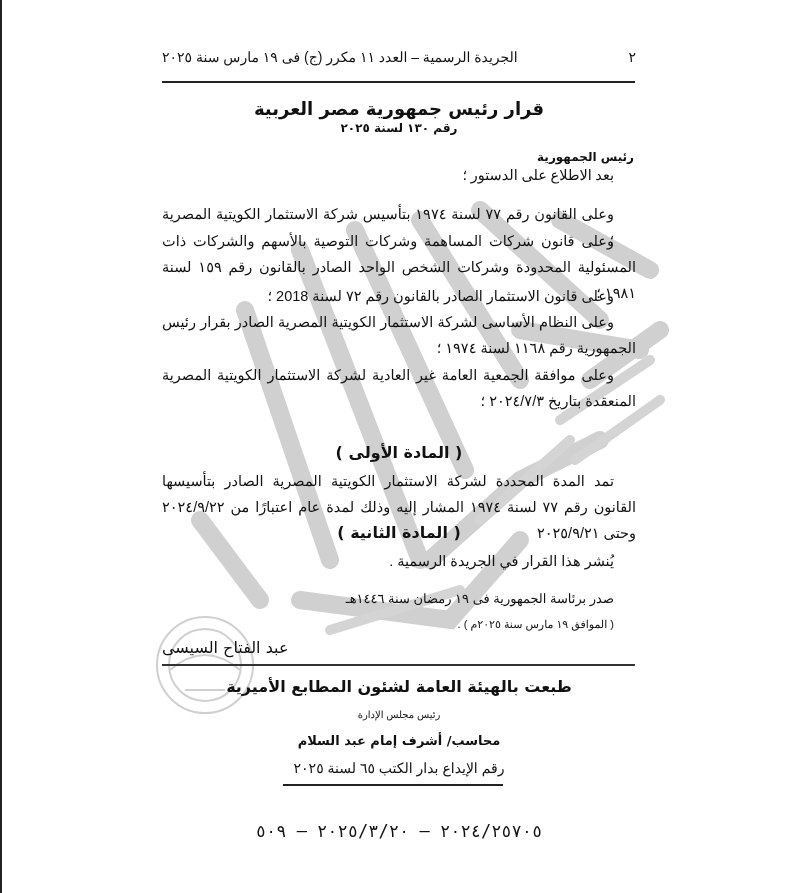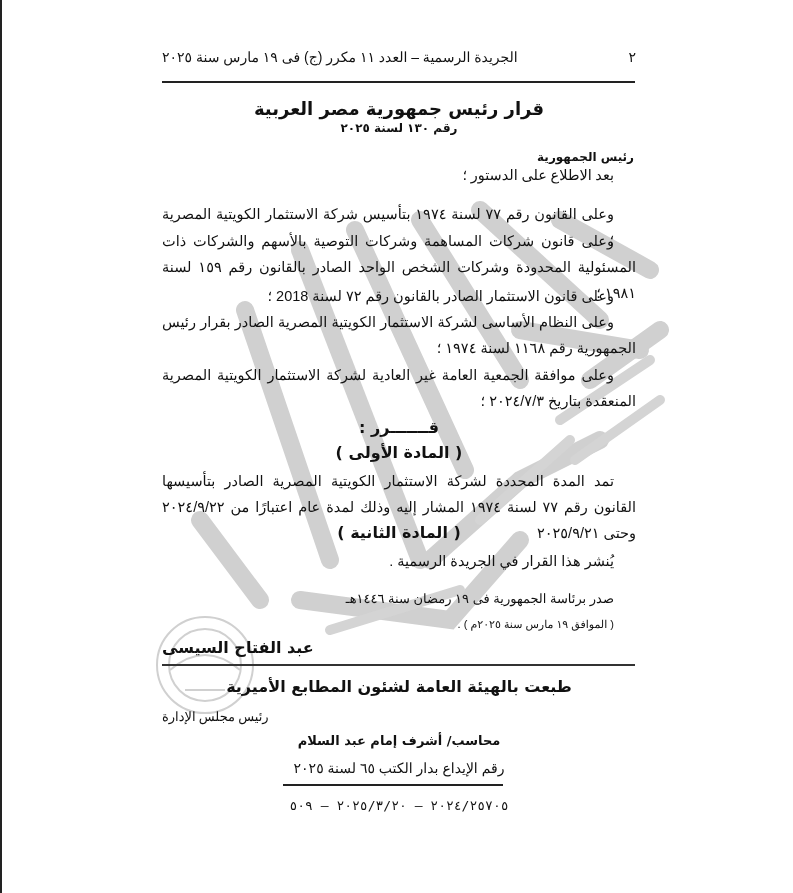--- a/index.html
+++ b/index.html
@@ -89,42 +89,42 @@
     .center-bold {
       width: 474px;
       text-align: center;
       font-weight: bold;
       font-size: 16px;
     }
     .signature {
       top: 638px;
       left: 0;
       font-size: 16px;
-      font-weight: bold;
+      font-weight: normal;
     }
     .sig-rule {
       top: 664px;
       left: 0;
       width: 473px;
       height: 2px;
       background: #333;
     }
     .printed-by {
       top: 677px;
       width: 474px;
       text-align: center;
       font-size: 16px;
       font-weight: bold;
     }
     .chairman-label {
       top: 709px;
       width: 474px;
-      text-align: left;
-      font-size: 13px;
-      font-family: Liberation Serif, serif;
+      text-align: center;
+      font-size: 10px;
+      font-family: Liberation Sans, sans-serif;
     }
     .chairman-name {
       top: 733px;
       width: 474px;
       text-align: center;
       font-size: 13px;
       font-weight: bold;
     }
     .deposit {
       top: 760px;
@@ -134,24 +134,24 @@
       font-family: "Liberation Sans", sans-serif;
     }
     .deposit-rule {
       top: 784px;
       left: 121px;
       width: 220px;
       height: 2px;
       background: #222;
     }
     .serial {
-      top: 798px;
-      width: 474px;
-      text-align: center;
-      font-size: 13px;
+      top: 821px;
+      width: 474px;
+      text-align: center;
+      font-size: 17px;
       font-family: "DejaVu Sans Mono", monospace;
       letter-spacing: 1px;
     }
   </style>
 </head>
 <body>
 
 <div class="left-edge"></div>
 
 <svg class="watermark" viewBox="0 0 793 893" xmlns="http://www.w3.org/2000/svg">
@@ -201,21 +201,20 @@
     <span style="display:inline-block; padding-right:22px;"></span><span>وعلى قانون شركات المساهمة وشركات التوصية بالأسهم والشركات ذات المسئولية المحدودة وشركات الشخص الواحد الصادر بالقانون رقم ١٥٩ لسنة ١٩٨١ ؛</span>
   </div>
   <div class="abs para indent" style="top:283px;">وعلى قانون الاستثمار الصادر بالقانون رقم ٧٢ لسنة 2018 ؛</div>
   <div class="abs para" style="top:309px; padding-right:0;">
     <span style="display:inline-block; padding-right:22px;"></span><span>وعلى النظام الأساسى لشركة الاستثمار الكويتية المصرية الصادر بقرار رئيس الجمهورية رقم ١١٦٨ لسنة ١٩٧٤ ؛</span>
   </div>
   <div class="abs para" style="top:362px; padding-right:0;">
     <span style="display:inline-block; padding-right:22px;"></span><span>وعلى موافقة الجمعية العامة غير العادية لشركة الاستثمار الكويتية المصرية المنعقدة بتاريخ ٢٠٢٤/٧/٣ ؛</span>
   </div>
 
-  <div class="abs center-bold" style="top:418px; font-size:16px;">قـــــــرر :</div>
   <div class="abs center-bold" style="top:443px;">( المادة الأولى )</div>
 
   <div class="abs para" style="top:468px; padding-right:0;">
     <span style="display:inline-block; padding-right:22px;"></span><span>تمد المدة المحددة لشركة الاستثمار الكويتية المصرية الصادر بتأسيسها القانون رقم ٧٧ لسنة ١٩٧٤ المشار إليه وذلك لمدة عام اعتبارًا من ٢٠٢٤/٩/٢٢ وحتى ٢٠٢٥/٩/٢١</span>
   </div>
 
   <div class="abs center-bold" style="top:523px;">( المادة الثانية )</div>
   <div class="abs para indent" style="top:548px;">يُنشر هذا القرار في الجريدة الرسمية .</div>
 
   <div class="abs para indent" style="top:586px; font-size:13px;">صدر برئاسة الجمهورية فى ١٩ رمضان سنة ١٤٤٦هـ</div>

